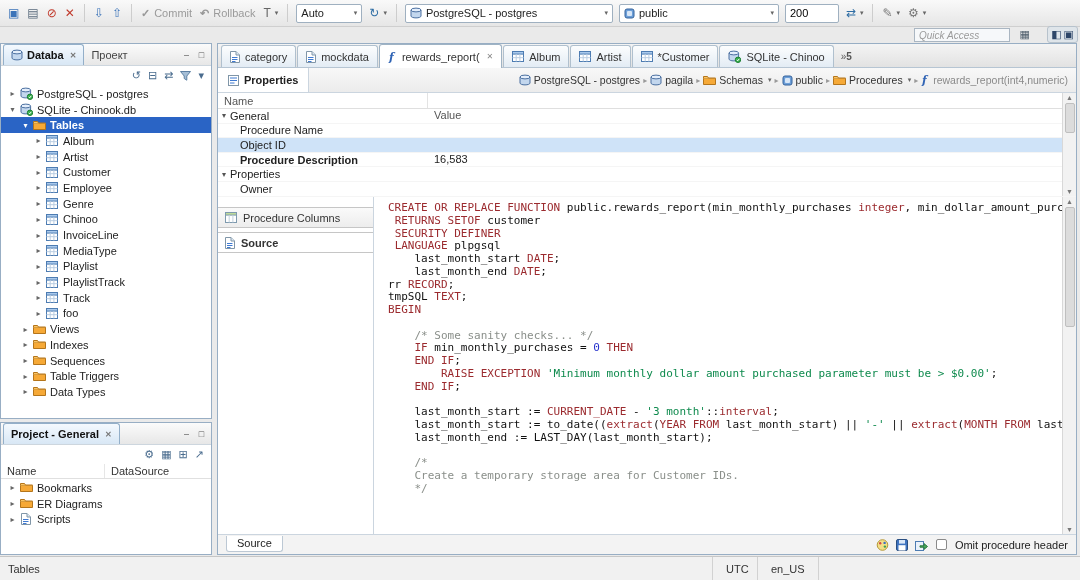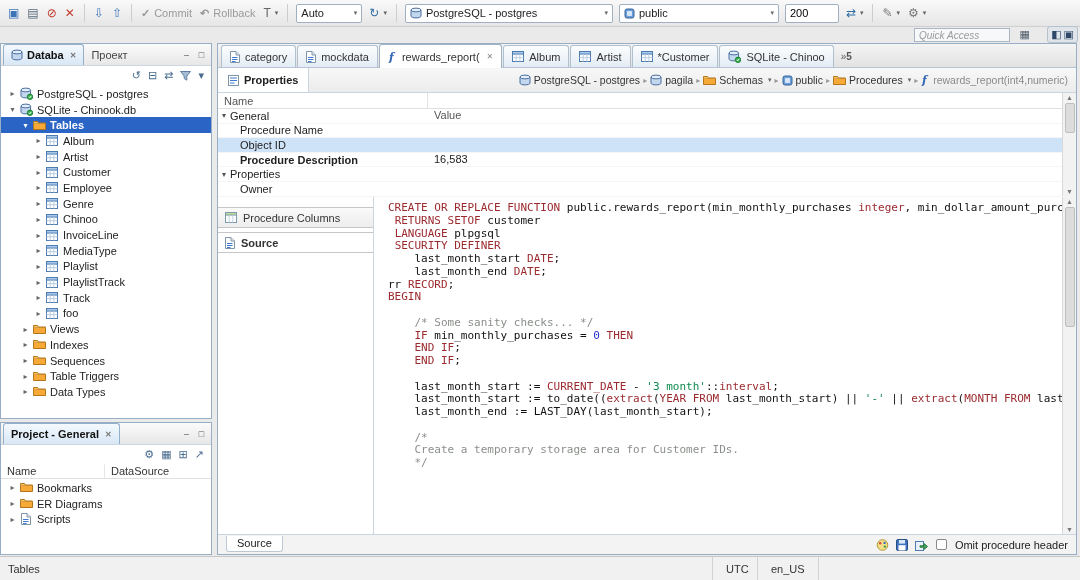--- a/index.html
+++ b/index.html
@@ -708,30 +708,32 @@
               <path d="M2 6.5h5.5M2 8.5h5.5M2 10.5h3.5" stroke="#3f7ad1" fill="none"></path>
             </svg>
           </span>
           <span>Source</span>
         </div>
       </div>
     <div class="source-wrap">
       <div class="source" id="source">
           <div class="cline"><span class="c-k">CREATE OR REPLACE FUNCTION</span><span class="c-p"> public.rewards_report(min_monthly_purchases </span><span class="c-k">integer</span><span class="c-p">, min_dollar_amount_purchased </span></div>
           <div class="cline"><span class="c-p"> </span><span class="c-k">RETURNS SETOF</span><span class="c-p"> customer</span></div>
+          <div class="cline"><span class="c-p"> </span><span class="c-k">SECURITY DEFINER</span></div>
           <div class="cline"><span class="c-p"> </span><span class="c-k">LANGUAGE</span><span class="c-p"> plpgsql</span></div>
-          <div class="cline"><span class="c-p"> </span><span class="c-k">SECURITY DEFINER</span></div>
           <div class="cline"><span class="c-p">    last_month_start </span><span class="c-k">DATE</span><span class="c-p">;</span></div>
           <div class="cline"><span class="c-p">    last_month_end </span><span class="c-k">DATE</span><span class="c-p">;</span></div>
           <div class="cline"><span class="c-p">rr </span><span class="c-k">RECORD</span><span class="c-p">;</span></div>
+          <div class="cline"><span class="c-p">tmpSQL </span><span class="c-k">TEXT</span><span class="c-p">;</span></div>
           <div class="cline"><span class="c-k">BEGIN</span></div>
           <div class="cline">&nbsp;</div>
           <div class="cline"><span class="c-c">    /* Some sanity checks... */</span></div>
           <div class="cline"><span class="c-p">    </span><span class="c-k">IF</span><span class="c-p"> min_monthly_purchases = </span><span class="c-n">0</span><span class="c-p"> </span><span class="c-k">THEN</span></div>
           <div class="cline"><span class="c-p">    </span><span class="c-k">END IF</span><span class="c-p">;</span></div>
+          <div class="cline"><span class="c-p">        </span><span class="c-k">RAISE EXCEPTION</span><span class="c-p"> </span><span class="c-s">'Minimum monthly dollar amount purchased parameter must be &gt; $0.00'</span><span class="c-p">;</span></div>
           <div class="cline"><span class="c-p">    </span><span class="c-k">END IF</span><span class="c-p">;</span></div>
           <div class="cline">&nbsp;</div>
           <div class="cline"><span class="c-p">    last_month_start := </span><span class="c-k">CURRENT_DATE</span><span class="c-p"> - </span><span class="c-s">'3 month'</span><span class="c-p">::</span><span class="c-k">interval</span><span class="c-p">;</span></div>
           <div class="cline"><span class="c-p">    last_month_start := to_date((</span><span class="c-k">extract</span><span class="c-p">(</span><span class="c-k">YEAR FROM</span><span class="c-p"> last_month_start) || </span><span class="c-s">'-'</span><span class="c-p"> || </span><span class="c-k">extract</span><span class="c-p">(</span><span class="c-k">MONTH FROM</span><span class="c-p"> last_month_start) || </span></div>
           <div class="cline"><span class="c-p">    last_month_end := LAST_DAY(last_month_start);</span></div>
           <div class="cline">&nbsp;</div>
           <div class="cline"><span class="c-c">    /*</span></div>
           <div class="cline"><span class="c-c">    Create a temporary storage area for Customer IDs.</span></div>
           <div class="cline"><span class="c-c">    */</span></div>
         </div>

